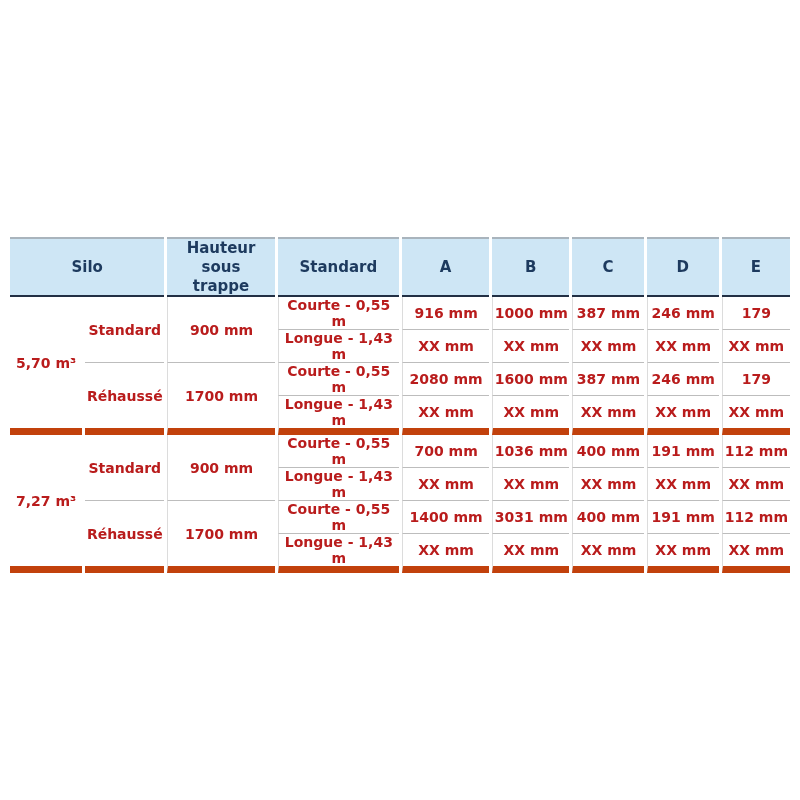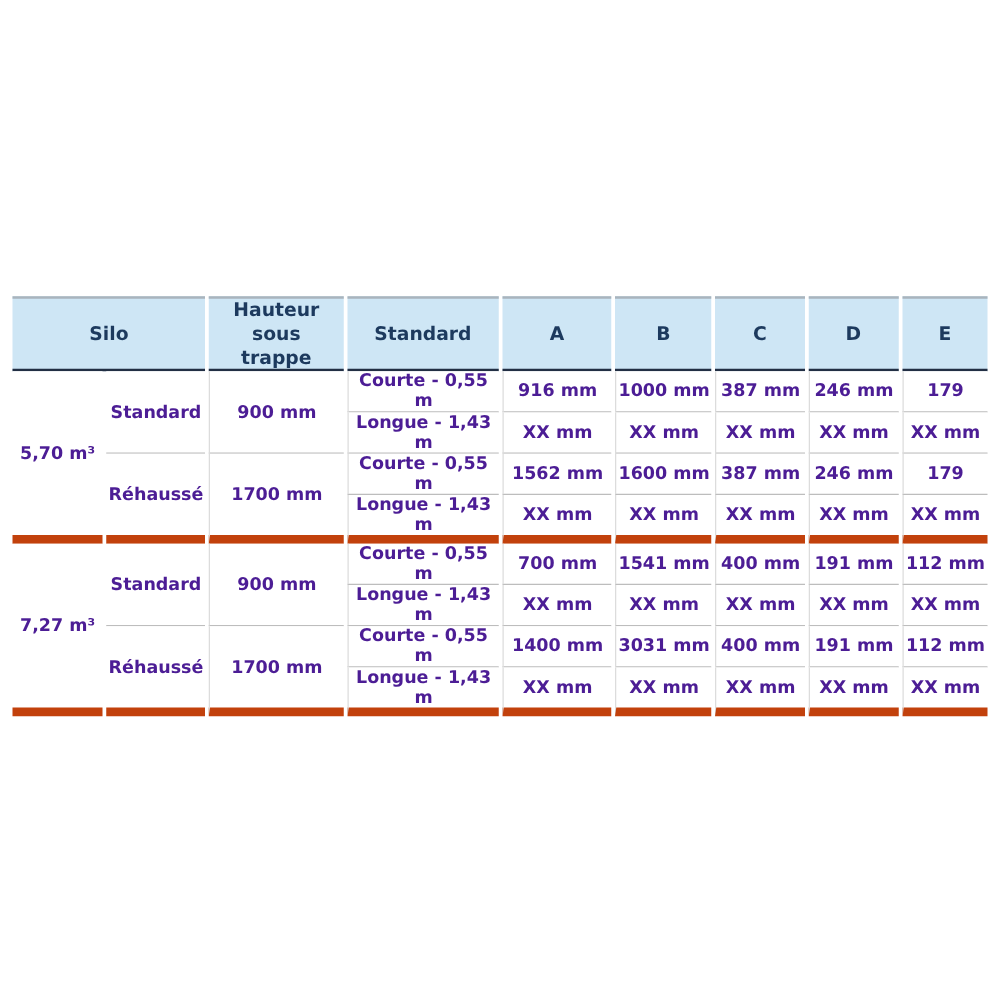--- a/index.html
+++ b/index.html
@@ -40,21 +40,21 @@
     padding: 0 1px;
     line-height: 1.25;
     border-top: 2px solid #a9b4bd;
     border-bottom: 2px solid #222f44;
   }
   table.spec th .wrapbox {
     display: inline-block;
     max-width: 98px;
   }
   table.spec td {
-    color: #4c1d95;
+    color: #b91c1c;
     font-size: 14px;
     font-weight: 600;
     text-align: center;
     vertical-align: middle;
     height: 32px;
     padding: 0 1px;
     background: #ffffff;
   }
   td.vline { border-left: 1px solid #dcdcdc; }
   td.sep-light { border-bottom: 1px solid #bdbdbd; }
@@ -107,42 +107,42 @@
           <td class="vline sep-light">XX mm</td>
           <td class="vline sep-light">XX mm</td>
           <td class="vline sep-light">XX mm</td>
           <td class="vline sep-light">XX mm</td>
           <td class="vline sep-light">XX mm</td>
         </tr>
         <tr>
           <td rowspan="2" class="sep-dark">Réhaussé</td>
           <td rowspan="2" class="vline sep-dark">1700 mm</td>
           <td class="vline sep-light">Courte - 0,55 m</td>
-          <td class="vline sep-light">1562 mm</td>
+          <td class="vline sep-light">2080 mm</td>
           <td class="vline sep-light">1600 mm</td>
           <td class="vline sep-light">387 mm</td>
           <td class="vline sep-light">246 mm</td>
           <td class="vline sep-light">179</td>
         </tr>
         <tr>
           <td class="vline sep-dark">Longue - 1,43 m</td>
           <td class="vline sep-dark">XX mm</td>
           <td class="vline sep-dark">XX mm</td>
           <td class="vline sep-dark">XX mm</td>
           <td class="vline sep-dark">XX mm</td>
           <td class="vline sep-dark">XX mm</td>
         </tr>
 
         <tr>
           <td rowspan="4" class="sep-dark">7,27 m³</td>
           <td rowspan="2" class="sep-light">Standard</td>
           <td rowspan="2" class="vline sep-light">900 mm</td>
           <td class="vline sep-light">Courte - 0,55 m</td>
           <td class="vline sep-light">700 mm</td>
-          <td class="vline sep-light">1541 mm</td>
+          <td class="vline sep-light">1036 mm</td>
           <td class="vline sep-light">400 mm</td>
           <td class="vline sep-light">191 mm</td>
           <td class="vline sep-light">112 mm</td>
         </tr>
         <tr>
           <td class="vline sep-light">Longue - 1,43 m</td>
           <td class="vline sep-light">XX mm</td>
           <td class="vline sep-light">XX mm</td>
           <td class="vline sep-light">XX mm</td>
           <td class="vline sep-light">XX mm</td>

